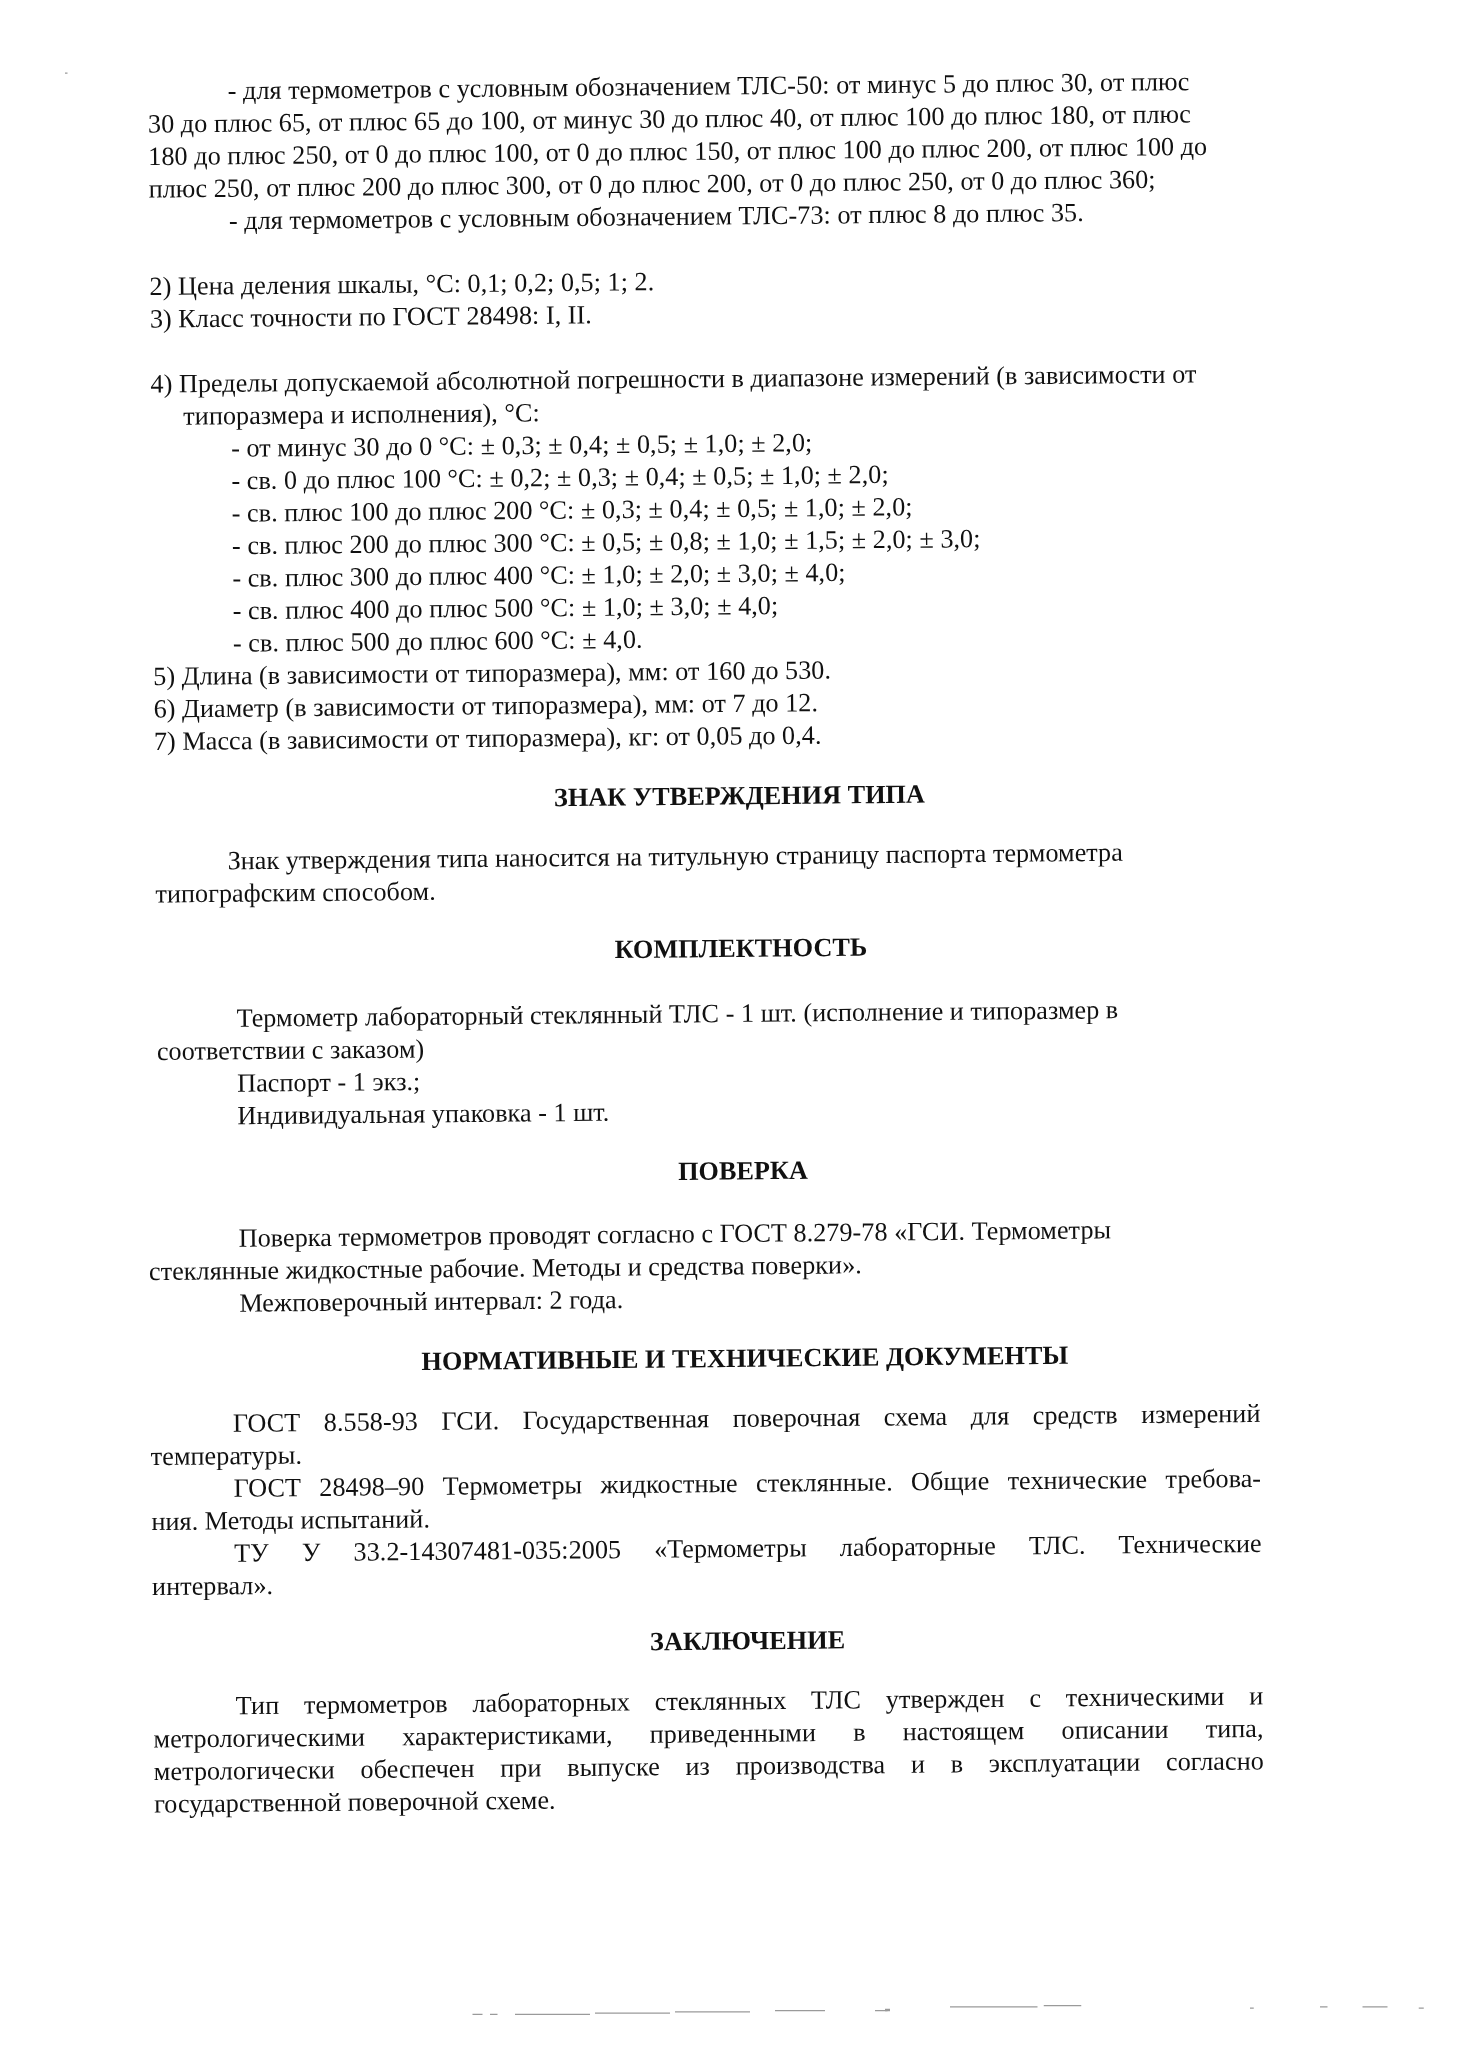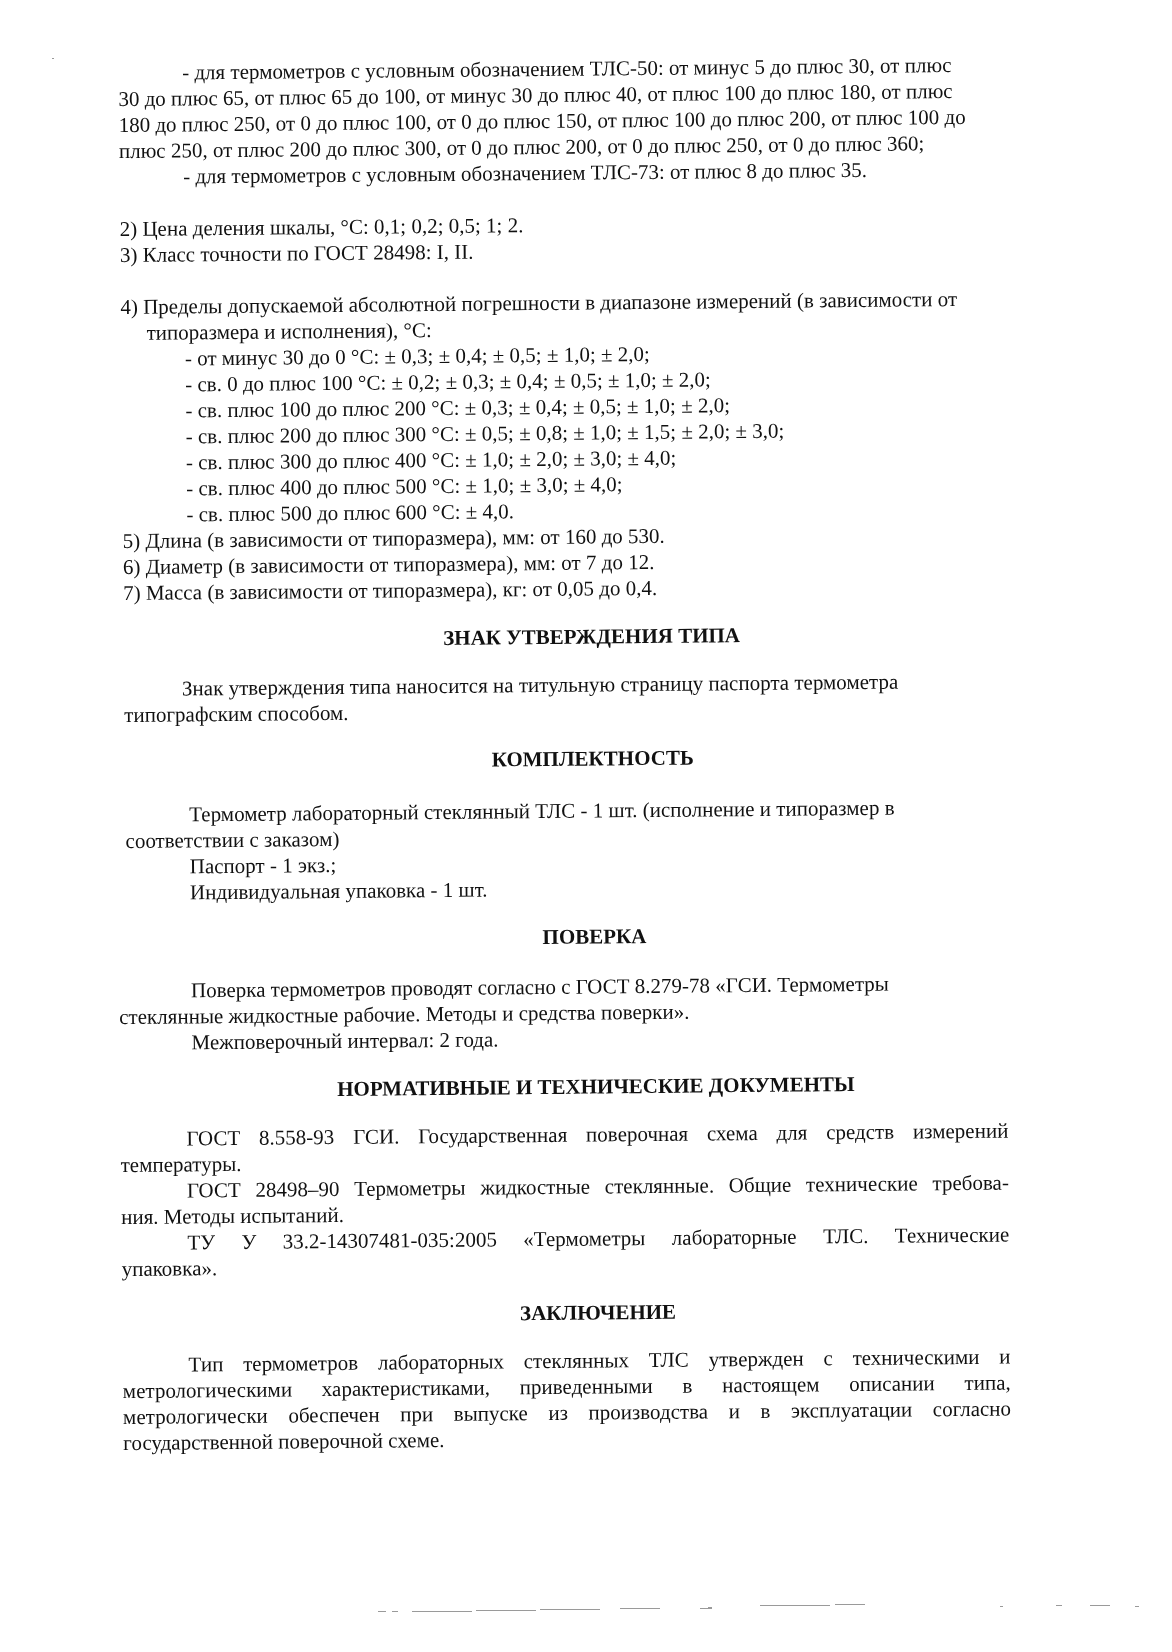--- a/index.html
+++ b/index.html
@@ -102,21 +102,21 @@
   <div class="line" style="left:182px; top:978px;">Поверка термометров проводят согласно с ГОСТ 8.279-78 «ГСИ. Термометры</div>
   <div class="line" style="left:110px; top:1004px;">стеклянные жидкостные рабочие. Методы и средства поверки».</div>
   <div class="line" style="left:182px; top:1030px;">Межповерочный интервал: 2 года.</div>
 
   <div class="heading" style="top:1078px;">НОРМАТИВНЫЕ И ТЕХНИЧЕСКИЕ ДОКУМЕНТЫ</div>
   <div class="justify" style="left:176px; top:1126px; width:822px;">ГОСТ 8.558-93 ГСИ. Государственная поверочная схема для средств измерений</div>
   <div class="line" style="left:110px; top:1152px;">температуры.</div>
   <div class="justify" style="left:176px; top:1178px; width:822px;">ГОСТ 28498–90 Термометры жидкостные стеклянные. Общие технические требова-</div>
   <div class="line" style="left:110px; top:1204px;">ния. Методы испытаний.</div>
   <div class="justify" style="left:176px; top:1230px; width:822px;">ТУ У 33.2-14307481-035:2005 «Термометры лабораторные ТЛС. Технические</div>
-  <div class="line" style="left:110px; top:1256px;">упаковка».</div>
+  <div class="line" style="left:110px; top:1256px;">интервал».</div>
 
   <div class="heading" style="top:1304px;">ЗАКЛЮЧЕНИЕ</div>
   <div class="justify" style="left:176px; top:1352px; width:822px;">Тип термометров лабораторных стеклянных ТЛС утвержден с техническими и</div>
   <div class="justify" style="left:110px; top:1378px; width:888px;">метрологическими характеристиками, приведенными в настоящем описании типа,</div>
   <div class="justify" style="left:110px; top:1404px; width:888px;">метрологически обеспечен при выпуске из производства и в эксплуатации согласно</div>
   <div class="line" style="left:110px; top:1430px;">государственной поверочной схеме.</div>
 </div>
 
 <div>
   <div class="dot" style="left:52px; top:58px;"></div>

